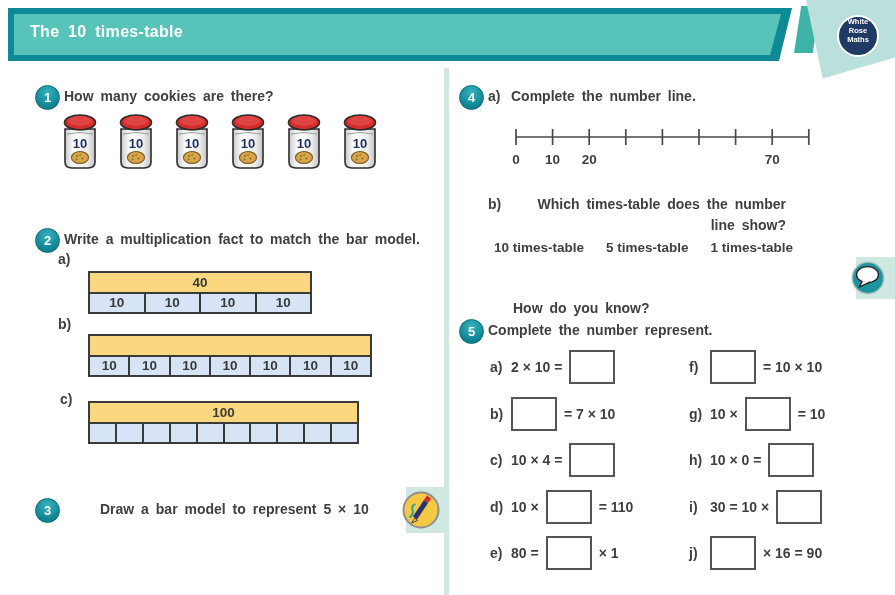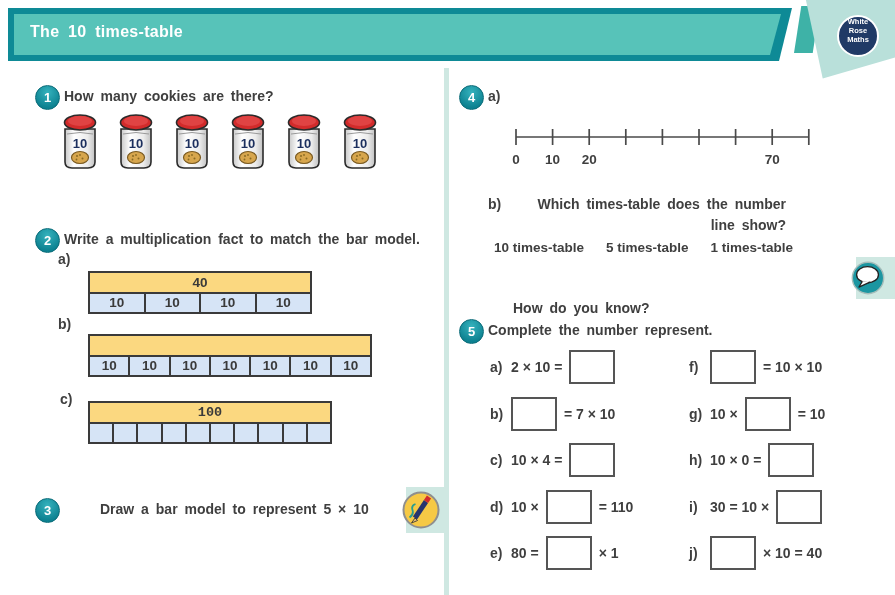--- a/index.html
+++ b/index.html
@@ -201,21 +201,21 @@
         <div class="bar-cell">10</div>
         <div class="bar-cell">10</div>
         <div class="bar-cell">10</div>
         <div class="bar-cell">10</div>
         <div class="bar-cell">10</div>
         <div class="bar-cell">10</div>
       </div>
   </div>
 
   <div class="txt" style="left:60px;top:389px;">c)</div>
-  <div class="bar-model" style="left:88px;top:393px;width:244px;font-family:Liberation Mono, monospace;">
+  <div class="bar-model" style="left:88px;top:393px;width:271px;">
     <div class="bar-total">100</div>
     <div class="bar-cells">
         <div class="bar-cell"></div>
         <div class="bar-cell"></div>
         <div class="bar-cell"></div>
         <div class="bar-cell"></div>
         <div class="bar-cell"></div>
         <div class="bar-cell"></div>
         <div class="bar-cell"></div>
         <div class="bar-cell"></div>
@@ -230,20 +230,21 @@
   <svg class="icon-circle" style="left:401px;top:490px;" viewBox="0 0 40 40" width="40" height="40">
     <circle cx="20" cy="20" r="17.5" fill="#f6c945" stroke="#8f8f8f" stroke-width="2"></circle>
     <path d="M8.5 27.5 q4.5 -3 3 -7.5 q-1.5 -4.5 3 -6" stroke="#2a9d8f" stroke-width="1.8" fill="none"></path>
     <line x1="14" y1="28" x2="25" y2="11.5" stroke="#27356e" stroke-width="5"></line>
     <line x1="25" y1="11.5" x2="28" y2="7" stroke="#d22b2b" stroke-width="5"></line>
     <path d="M14 28 L10.5 33 L16.5 30.5 Z" fill="#e8c27a" stroke="#2b2b2b" stroke-width="0.8"></path>
   </svg>
 
   <div class="qnum" style="left:459px;top:85px;">4</div>
   <div class="txt" style="left:488px;top:86px;">a)</div>
+  <div class="txt" style="left:511px;top:86px;">Complete the number line.</div>
 
   <svg class="numline" width="320" height="48">
       <line x1="11" y1="15" x2="303.8" y2="15" stroke="#4a4a4a" stroke-width="1.7"></line>
       <line x1="11" y1="7" x2="11" y2="23" stroke="#4a4a4a" stroke-width="1.7"></line>
       <text x="11" y="42" text-anchor="middle" font-size="13.5" font-weight="bold" fill="#3f3f3f">0</text>
       <line x1="47.6" y1="7" x2="47.6" y2="23" stroke="#4a4a4a" stroke-width="1.7"></line>
       <text x="47.6" y="42" text-anchor="middle" font-size="13.5" font-weight="bold" fill="#3f3f3f">10</text>
       <line x1="84.2" y1="7" x2="84.2" y2="23" stroke="#4a4a4a" stroke-width="1.7"></line>
       <text x="84.2" y="42" text-anchor="middle" font-size="13.5" font-weight="bold" fill="#3f3f3f">20</text>
       <line x1="120.80000000000001" y1="7" x2="120.80000000000001" y2="23" stroke="#4a4a4a" stroke-width="1.7"></line>
@@ -318,17 +319,17 @@
       </div>
       <div class="sentence">
         <span class="slabel">e)</span>
         <span class="stext">80 =</span>
         <div class="sbox"></div>
         <span class="stext">× 1</span>
       </div>
       <div class="sentence">
         <span class="slabel">j)</span>
         <div class="sbox"></div>
-        <span class="stext">× 10 = 40</span>
+        <span class="stext">× 16 = 90</span>
       </div>
     </div>
 
 </div>
 
 </body></html>

